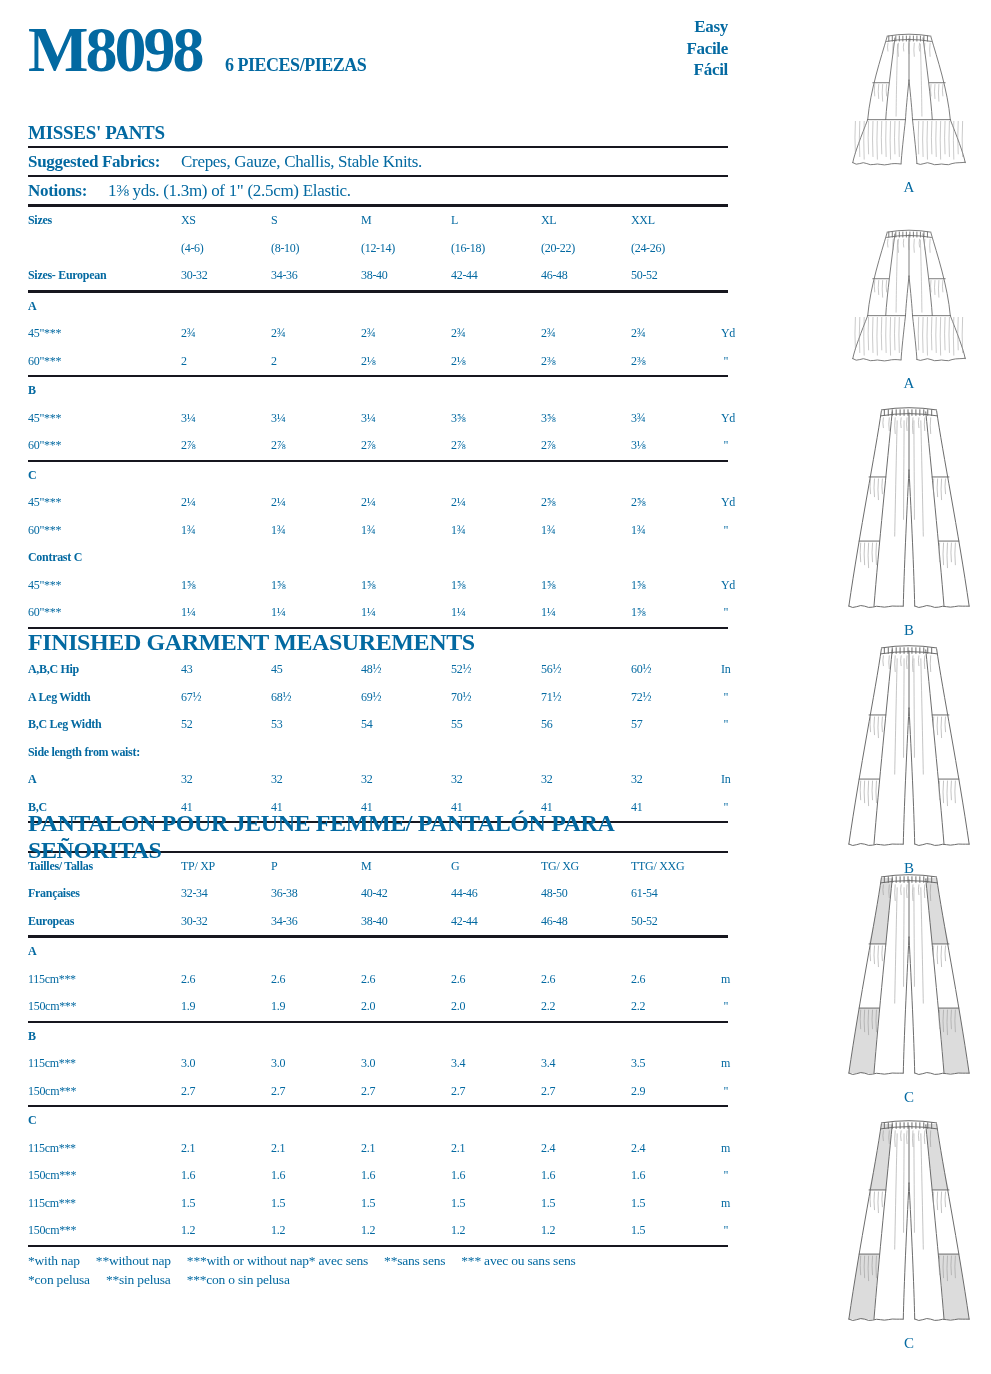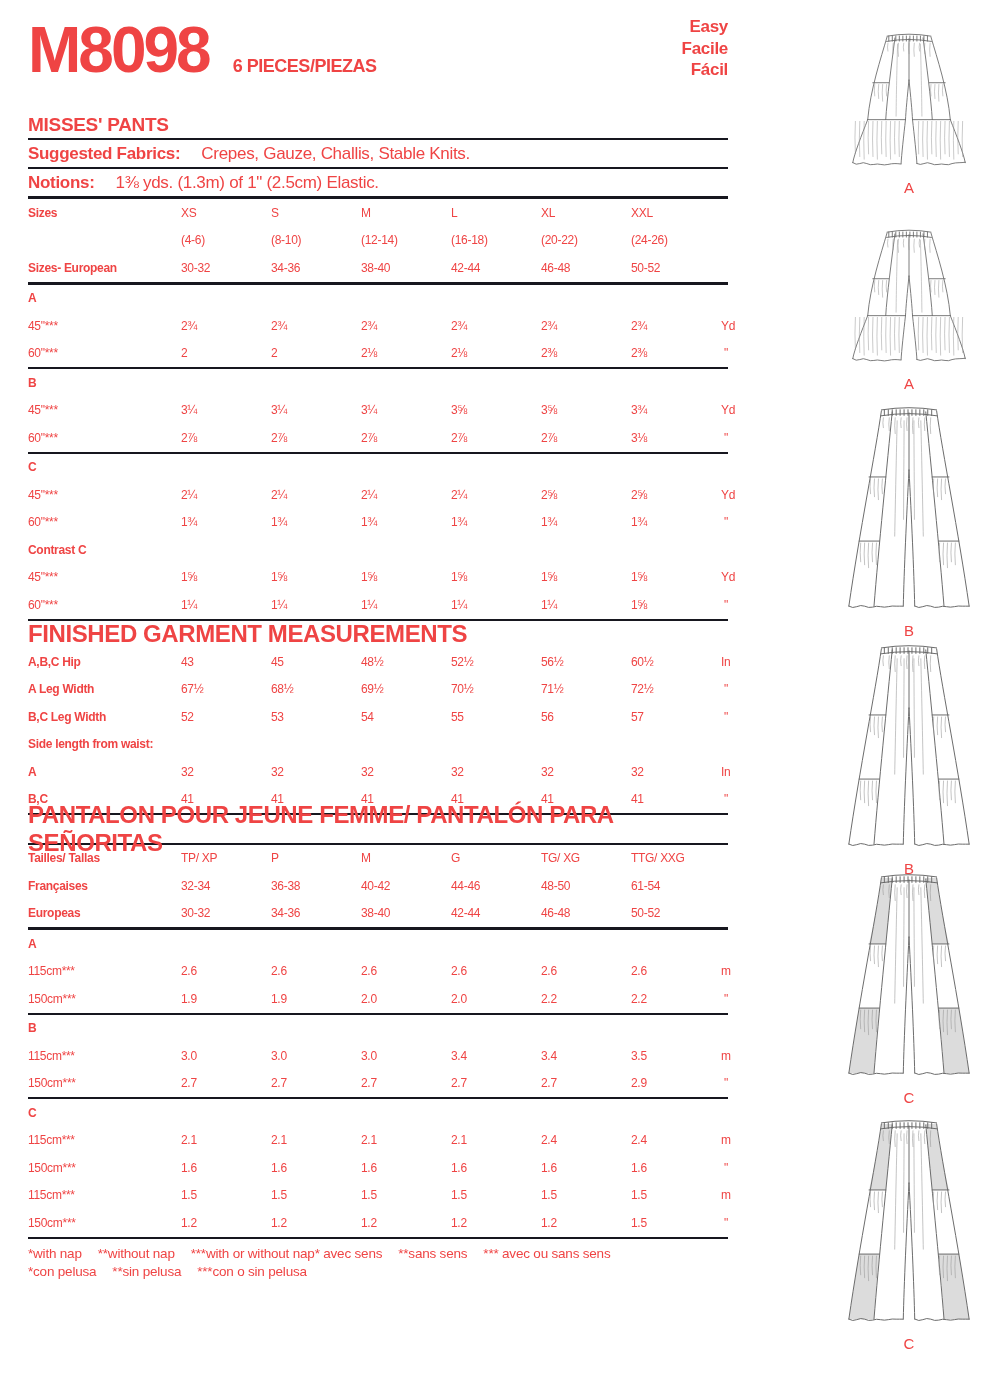--- a/index.html
+++ b/index.html
@@ -1,26 +1,26 @@
 <!DOCTYPE html>
 <html><head>
 <meta charset="utf-8">
 <style>
   html,body{margin:0;padding:0;background:#fff;}
   .page{position:relative;width:991px;height:1374px;background:#fff;overflow:hidden;
-        font-family:Liberation Sans, sans-serif;color:#ef4444;
+        font-family:Liberation Serif, serif;color:#0369a1;
         letter-spacing:-0.3px;}
   .content{position:absolute;left:28px;top:0;width:700px;}
   
   .masthead{position:relative;height:92px;padding-top:14px;}
   .pattern-number{font-size:64px;font-weight:bold;letter-spacing:-3px;line-height:72px;}
   .pieces{font-size:18px;font-weight:bold;letter-spacing:-0.5px;margin-left:20px;}
   .difficulty{position:absolute;right:0;top:16px;text-align:right;font-size:17px;
               font-weight:bold;line-height:21.5px;}
-  .doc-title{font-size:19px;font-weight:bold;margin-top:8px;height:24px;}
+  .doc-title{font-size:19px;font-weight:bold;margin-top:16px;height:24px;}
   .rule{border:0;border-top:2px solid #17171f;margin:0;}
   .rule-thick{border:0;border-top:3px solid #17171f;margin:0;}
   .info-line{height:27px;display:flex;align-items:center;font-size:17px;}
   .info-line b{margin-right:21px;}
   
   .row{display:grid;grid-template-columns:153px repeat(6,90px) 1fr;height:27.5px;
        align-items:center;font-size:12px;}
   .row .lbl{font-weight:normal;}
   .row .lbl.b{font-weight:bold;}
   .row .unit{text-align:right;}

